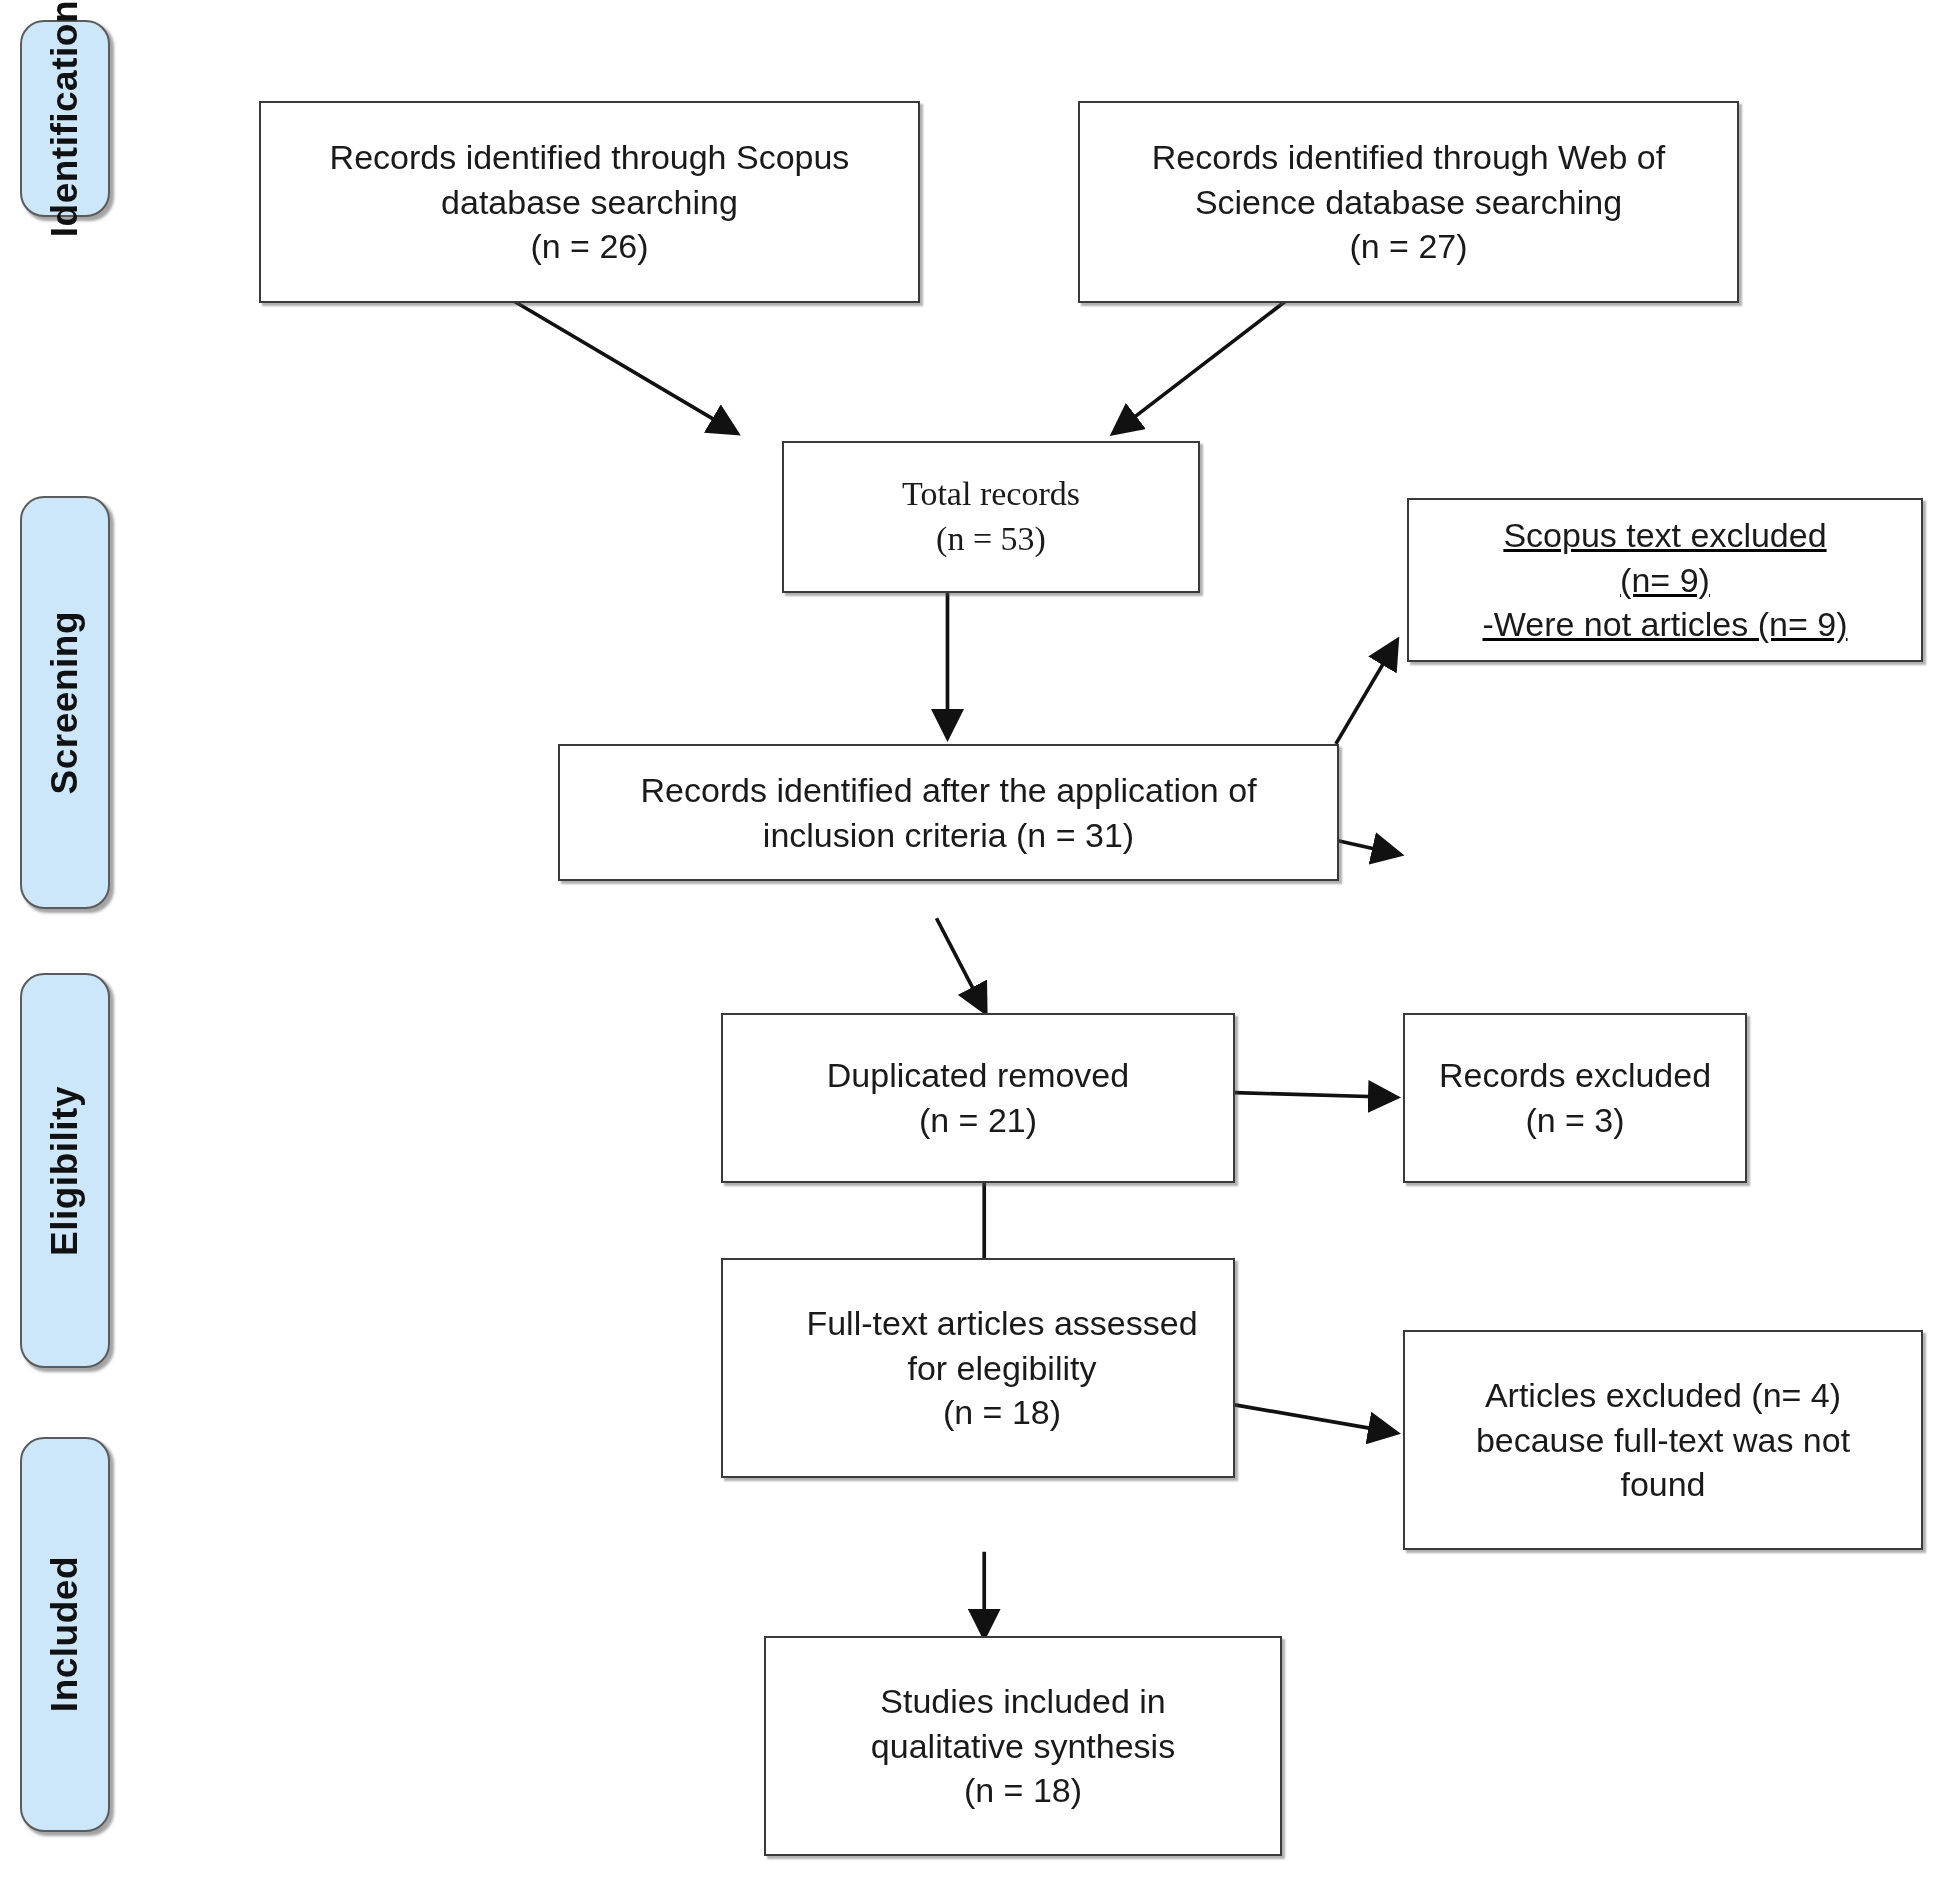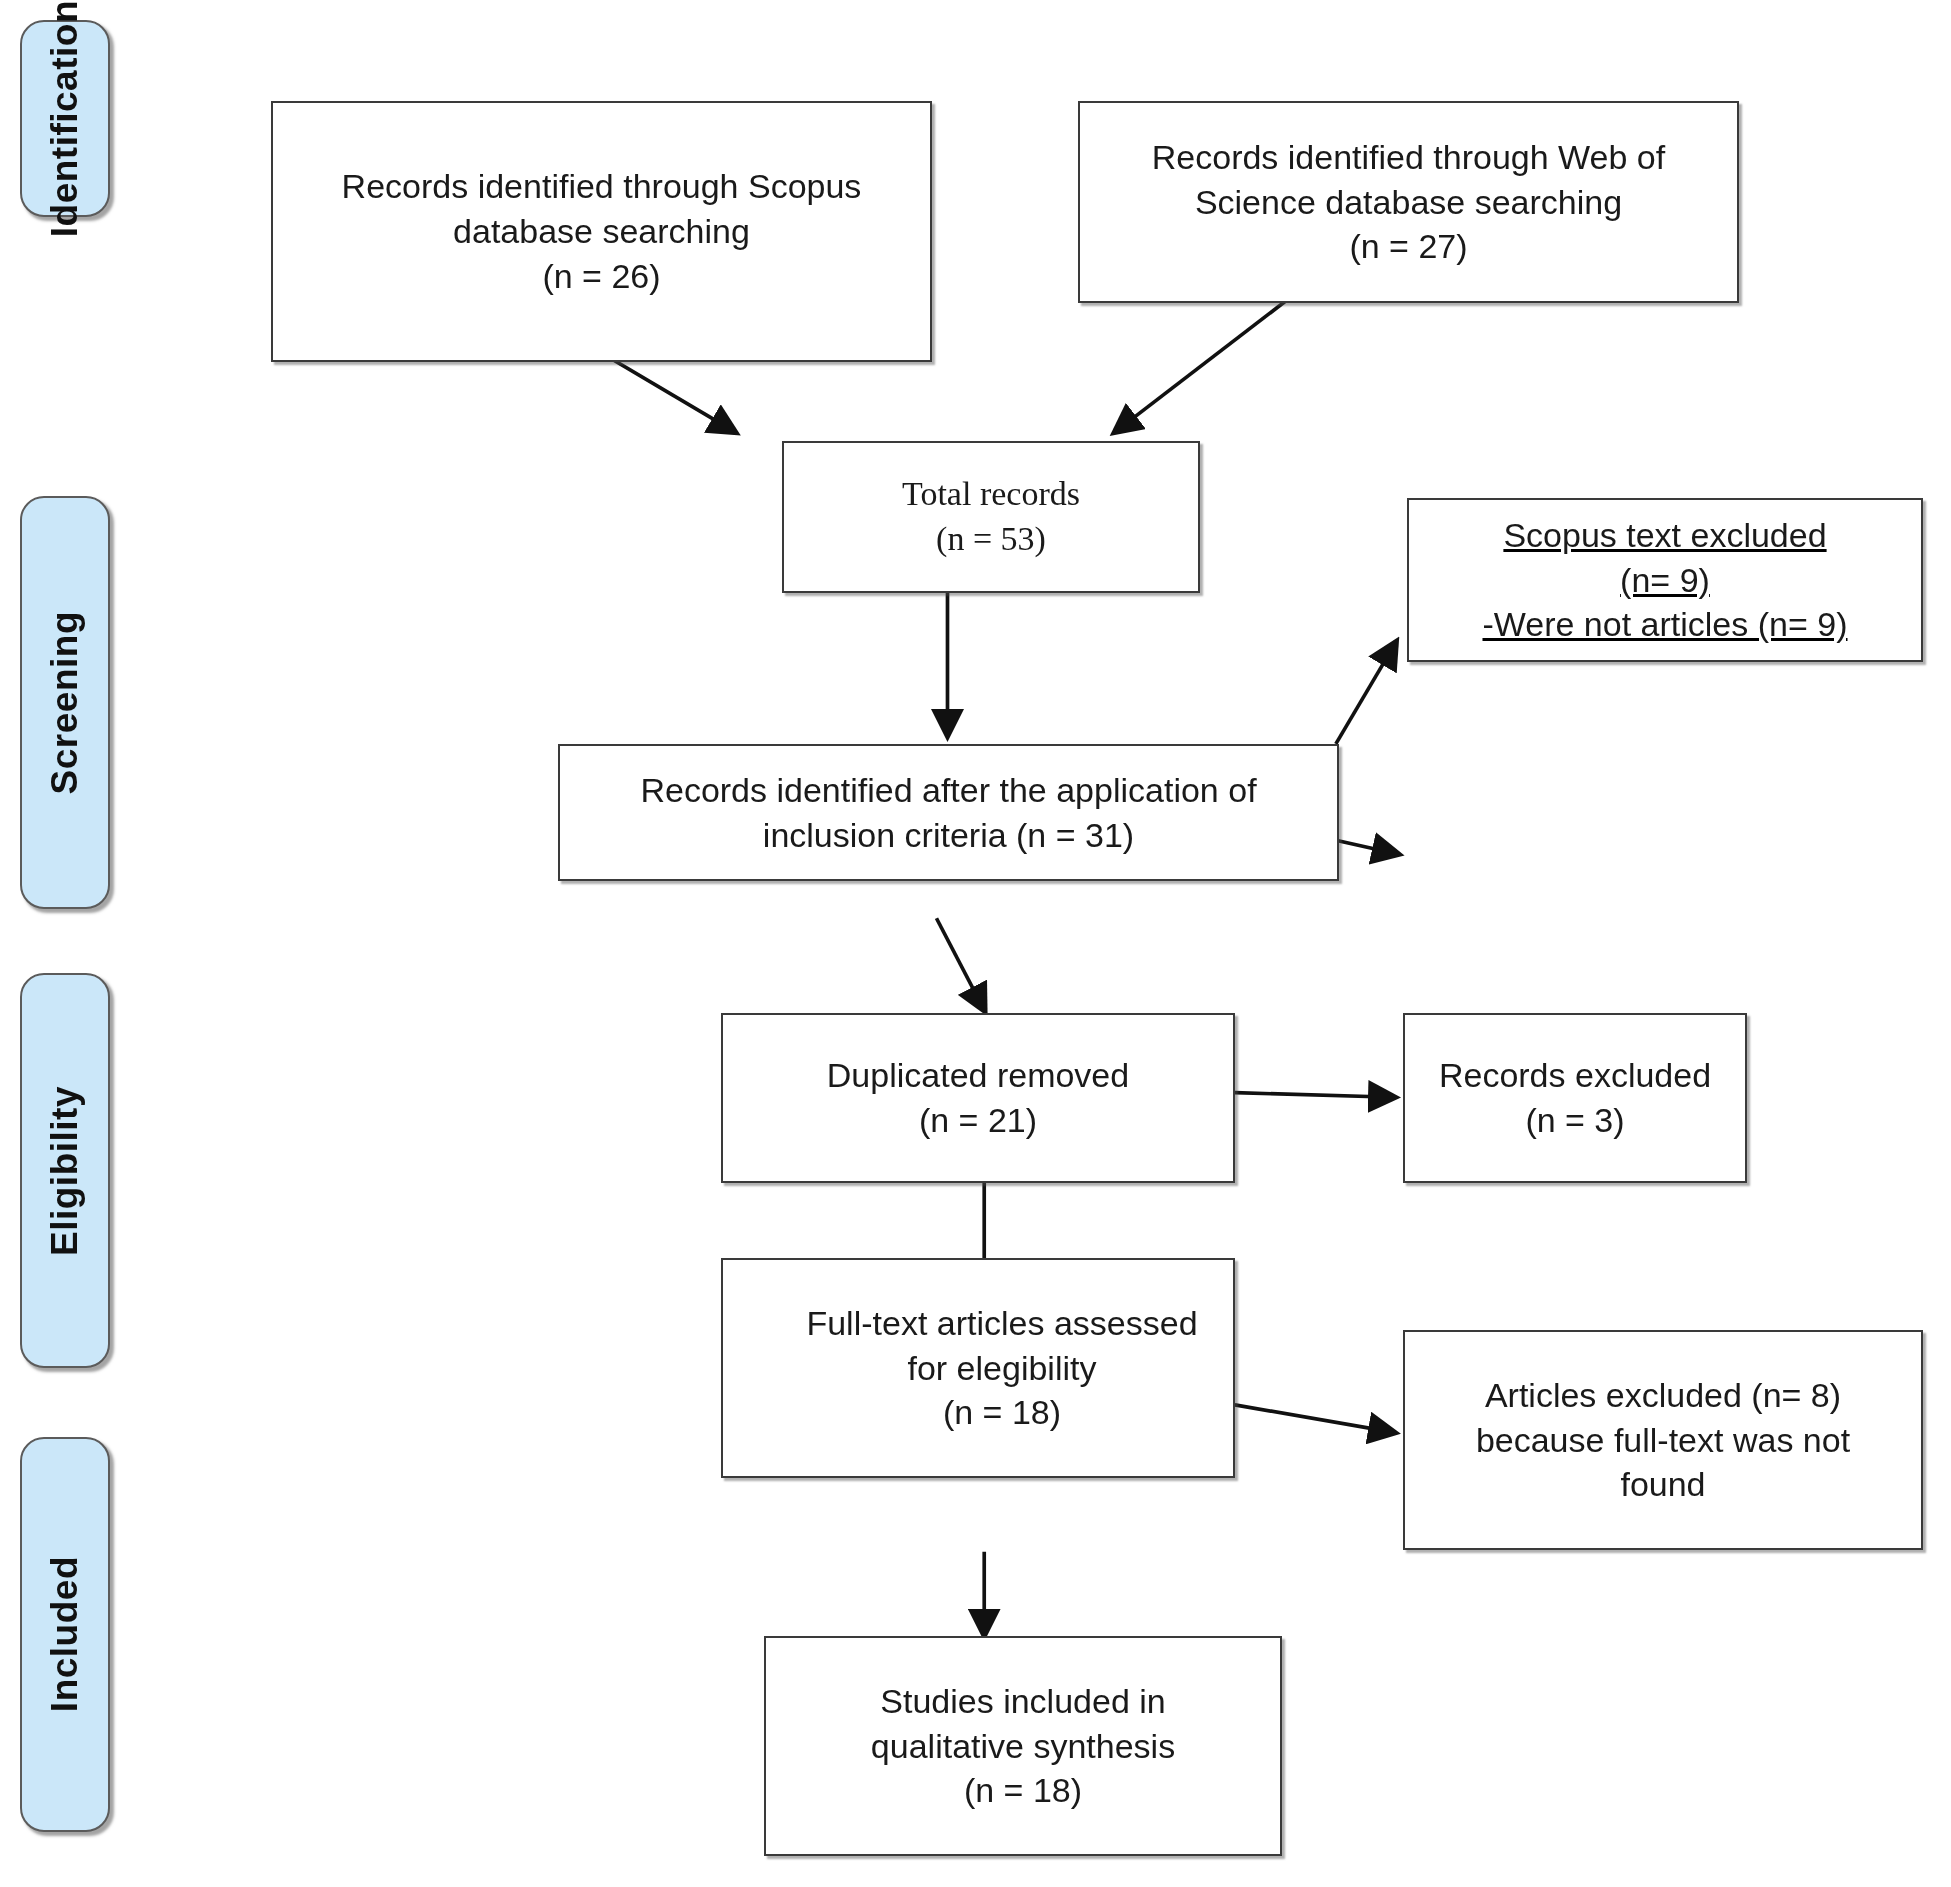--- a/index.html
+++ b/index.html
@@ -112,21 +112,21 @@
   </div>
 
   <div class="stage-label" style="left:20px; top:973px; width:90px; height:395px;">
     <span>Eligibility</span>
   </div>
 
   <div class="stage-label" style="left:20px; top:1437px; width:90px; height:395px;">
     <span>Included</span>
   </div>
 
-  <div class="flow-box" style="left:259px; top:101px; width:661px; height:261px;margin-left:12px;">
+  <div class="flow-box" style="left:259px; top:101px; width:661px; height:202px;">
     <div class="txt">Records identified through Scopus
 database searching
 (n = 26)</div>
   </div>
 
   <div class="flow-box" style="left:1078px; top:101px; width:661px; height:202px;">
     <div class="txt">Records identified through Web of
 Science database searching
 (n = 27)</div>
   </div>
@@ -158,21 +158,21 @@
 (n = 3)</div>
   </div>
 
   <div class="flow-box" style="left:721px; top:1258px; width:514px; height:220px;padding-left:48px;">
     <div class="txt">Full-text articles assessed
 for elegibility
 (n = 18)</div>
   </div>
 
   <div class="flow-box" style="left:1403px; top:1330px; width:520px; height:220px;">
-    <div class="txt">Articles excluded (n= 8)
+    <div class="txt">Articles excluded (n= 4)
 because full-text was not
 found</div>
   </div>
 
   <div class="flow-box" style="left:764px; top:1636px; width:518px; height:220px;">
     <div class="txt">Studies included in
 qualitative synthesis
 (n = 18)</div>
   </div>
 

